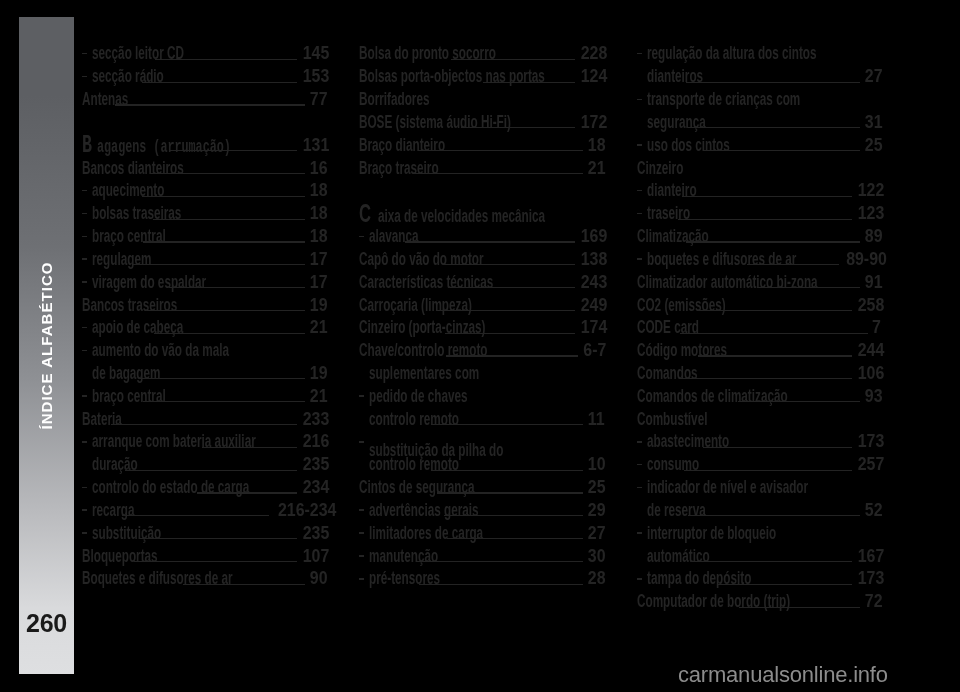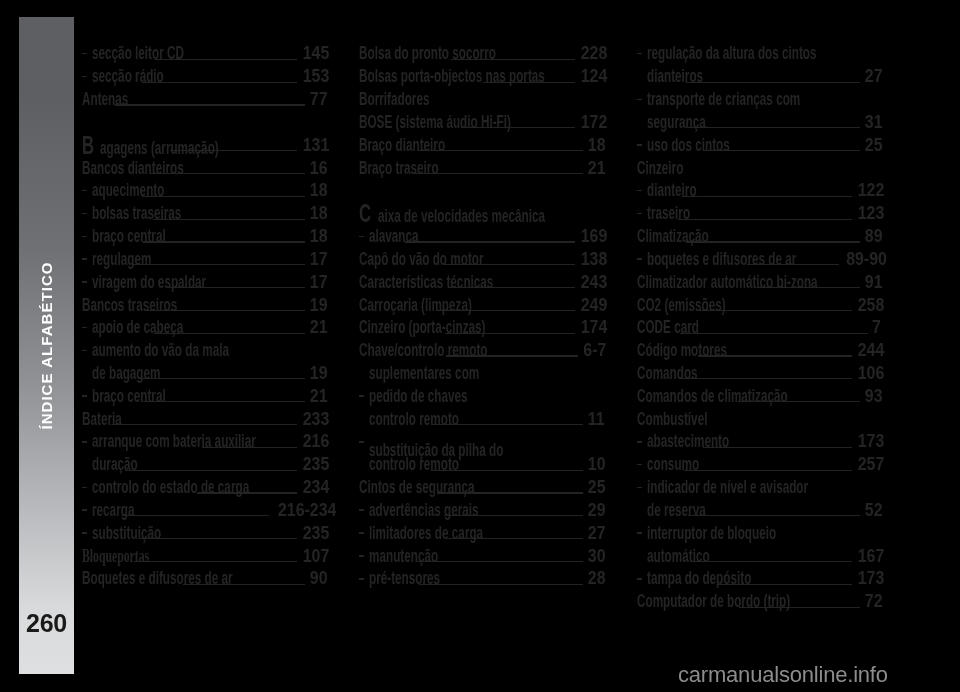--- a/index.html
+++ b/index.html
@@ -79,21 +79,21 @@
         </div>
         <div class="row head">
           <span class="txtwrap" style="width: 30.189px;"><span class="txt">Antenas</span></span>
           <span class="leadwrap">
             <span class="leader"></span>
           </span>
           <span class="num" style="width: 15.689px;">77</span>
         </div>
         <div class="row blank"></div>
         <div class="row dropcap">
-          <span class="txtwrap" style="width: 85.2334px;"><span class="cap">B</span><span class="txt">agagens (arrumação)</span></span>
+          <span class="txtwrap" style="width: 85.2334px; font-family: Liberation Mono, monospace;"><span class="cap">B</span><span class="txt">agagens (arrumação)</span></span>
           <span class="leadwrap">
             <span class="leader"></span>
           </span>
           <span class="num" style="width: 23.5335px;">131</span>
         </div>
         <div class="row head">
           <span class="txtwrap" style="width: 66.3361px;"><span class="txt">Bancos dianteiros</span></span>
           <span class="leadwrap">
             <span class="leader"></span>
           </span>
@@ -215,21 +215,21 @@
         </div>
         <div class="row sub">
           <span class="dash"></span>
           <span class="txtwrap" style="width: 45.0677px;"><span class="txt">substituição</span></span>
           <span class="leadwrap">
             <span class="leader"></span>
           </span>
           <span class="num" style="width: 23.5335px;">235</span>
         </div>
         <div class="row head">
-          <span class="txtwrap" style="width: 49.3187px; font-family: Liberation Serif, serif;"><span class="txt">Bloqueportas</span></span>
+          <span class="txtwrap" style="width: 49.3187px;"><span class="txt">Bloqueportas</span></span>
           <span class="leadwrap">
             <span class="leader"></span>
           </span>
           <span class="num" style="width: 23.5335px;">107</span>
         </div>
         <div class="row head">
           <span class="txtwrap" style="width: 98.2322px;"><span class="txt">Boquetes e difusores de ar</span></span>
           <span class="leadwrap">
             <span class="leader"></span>
           </span>

